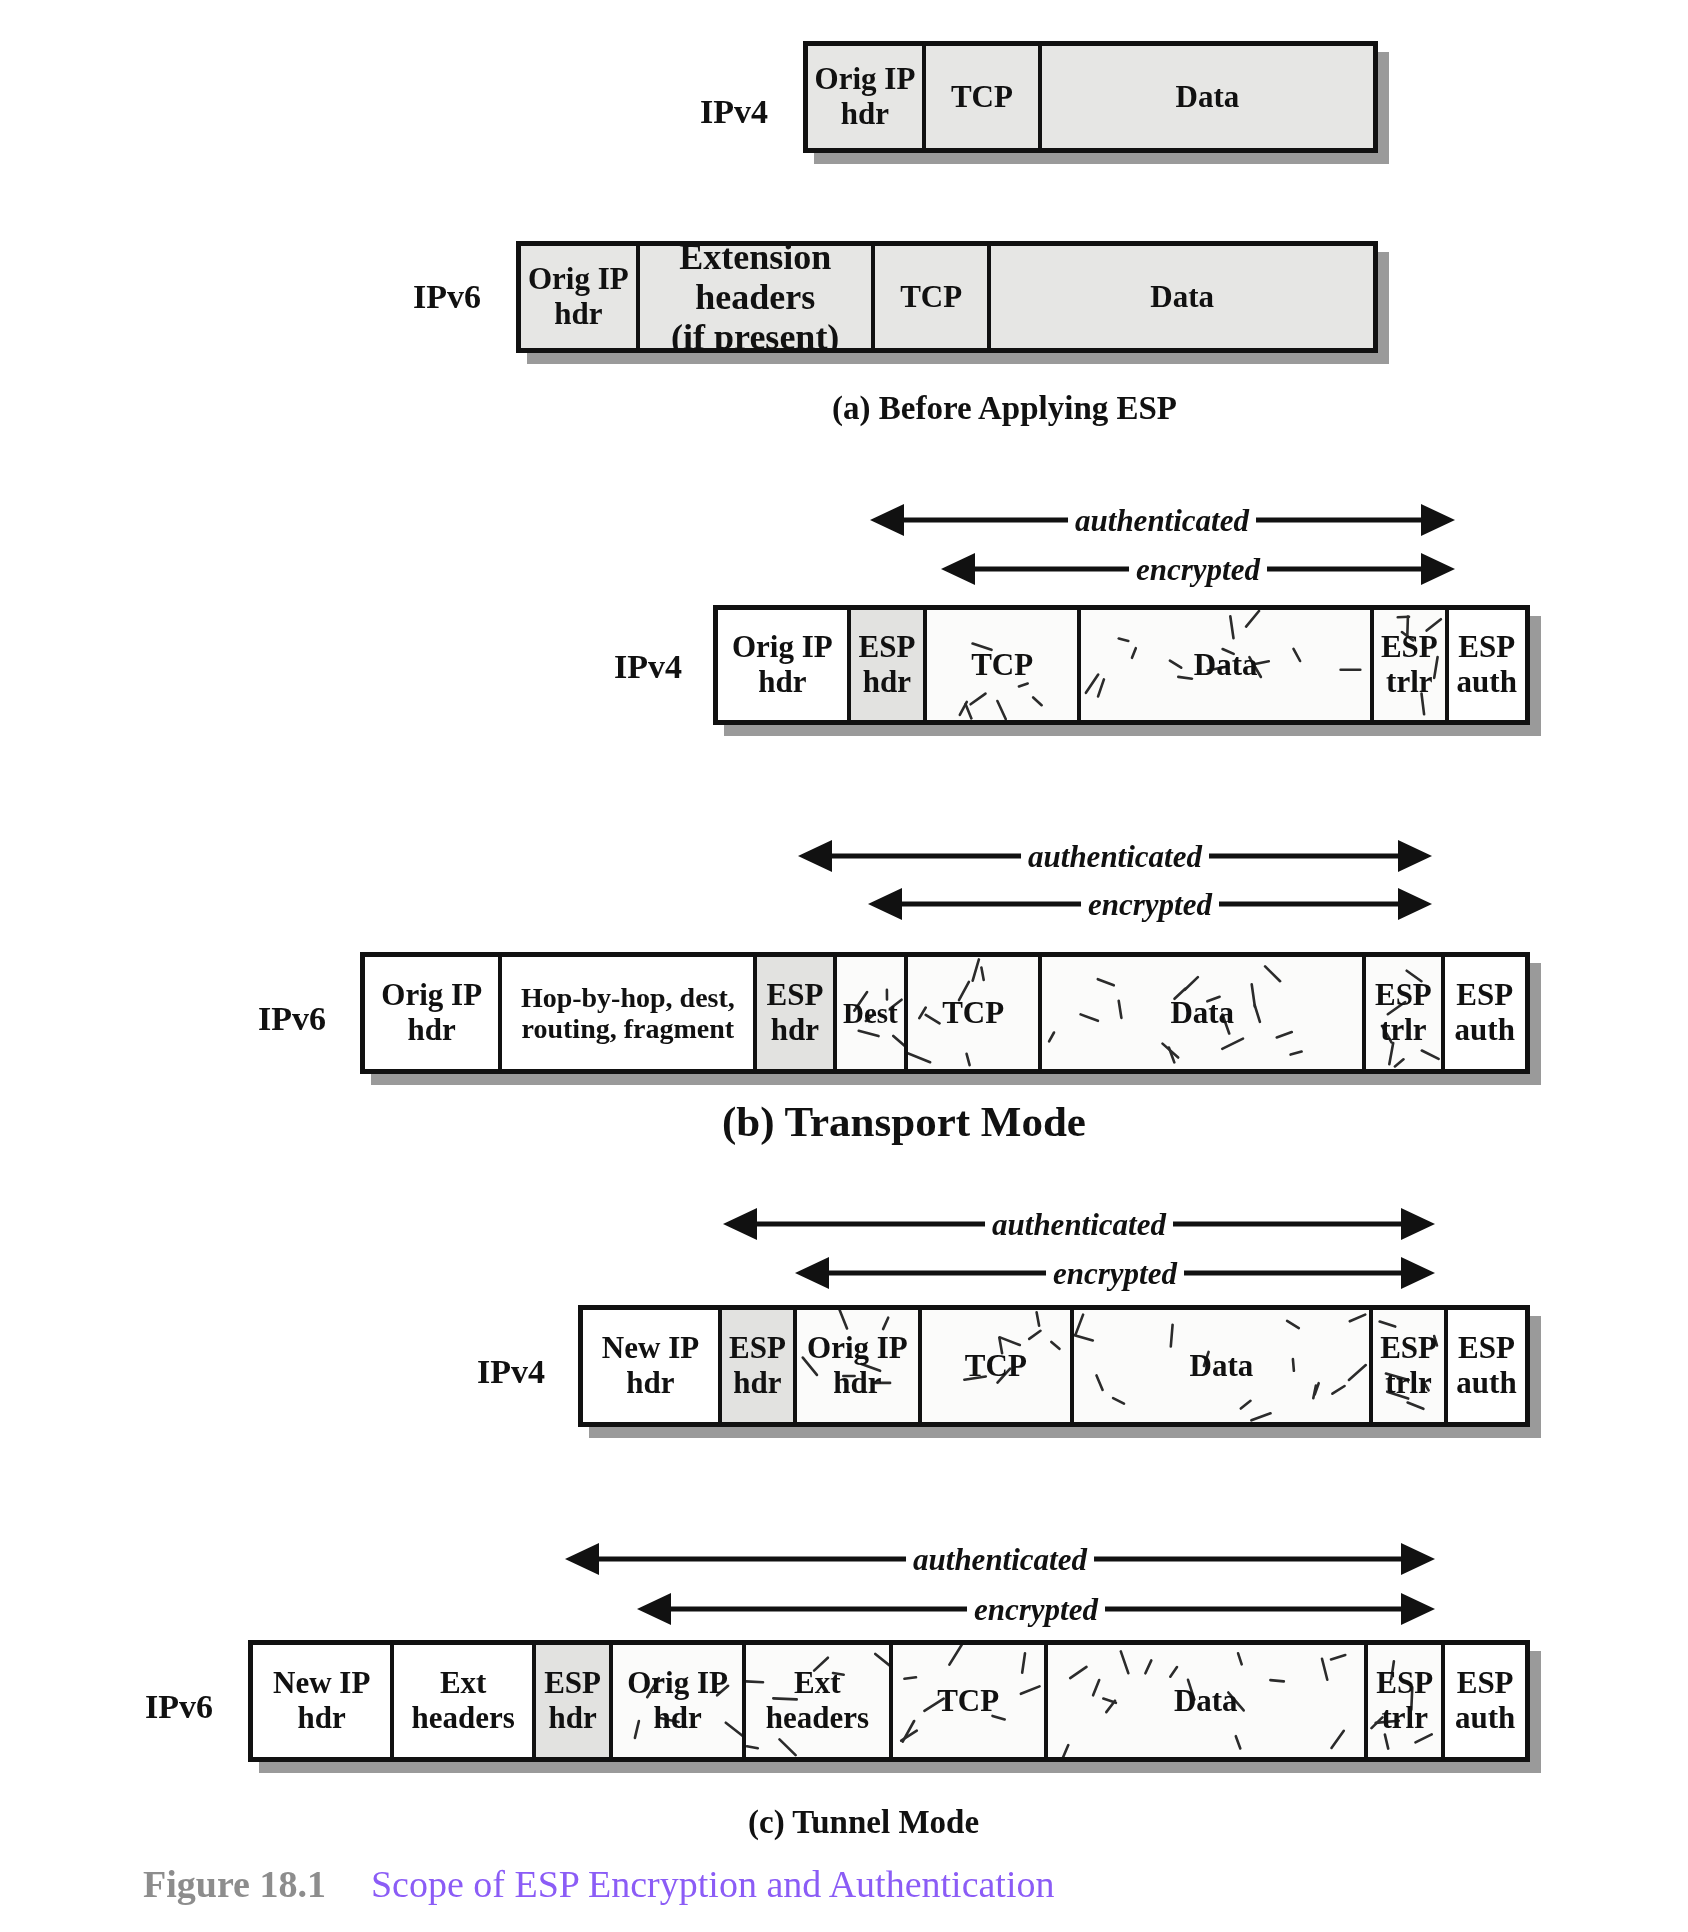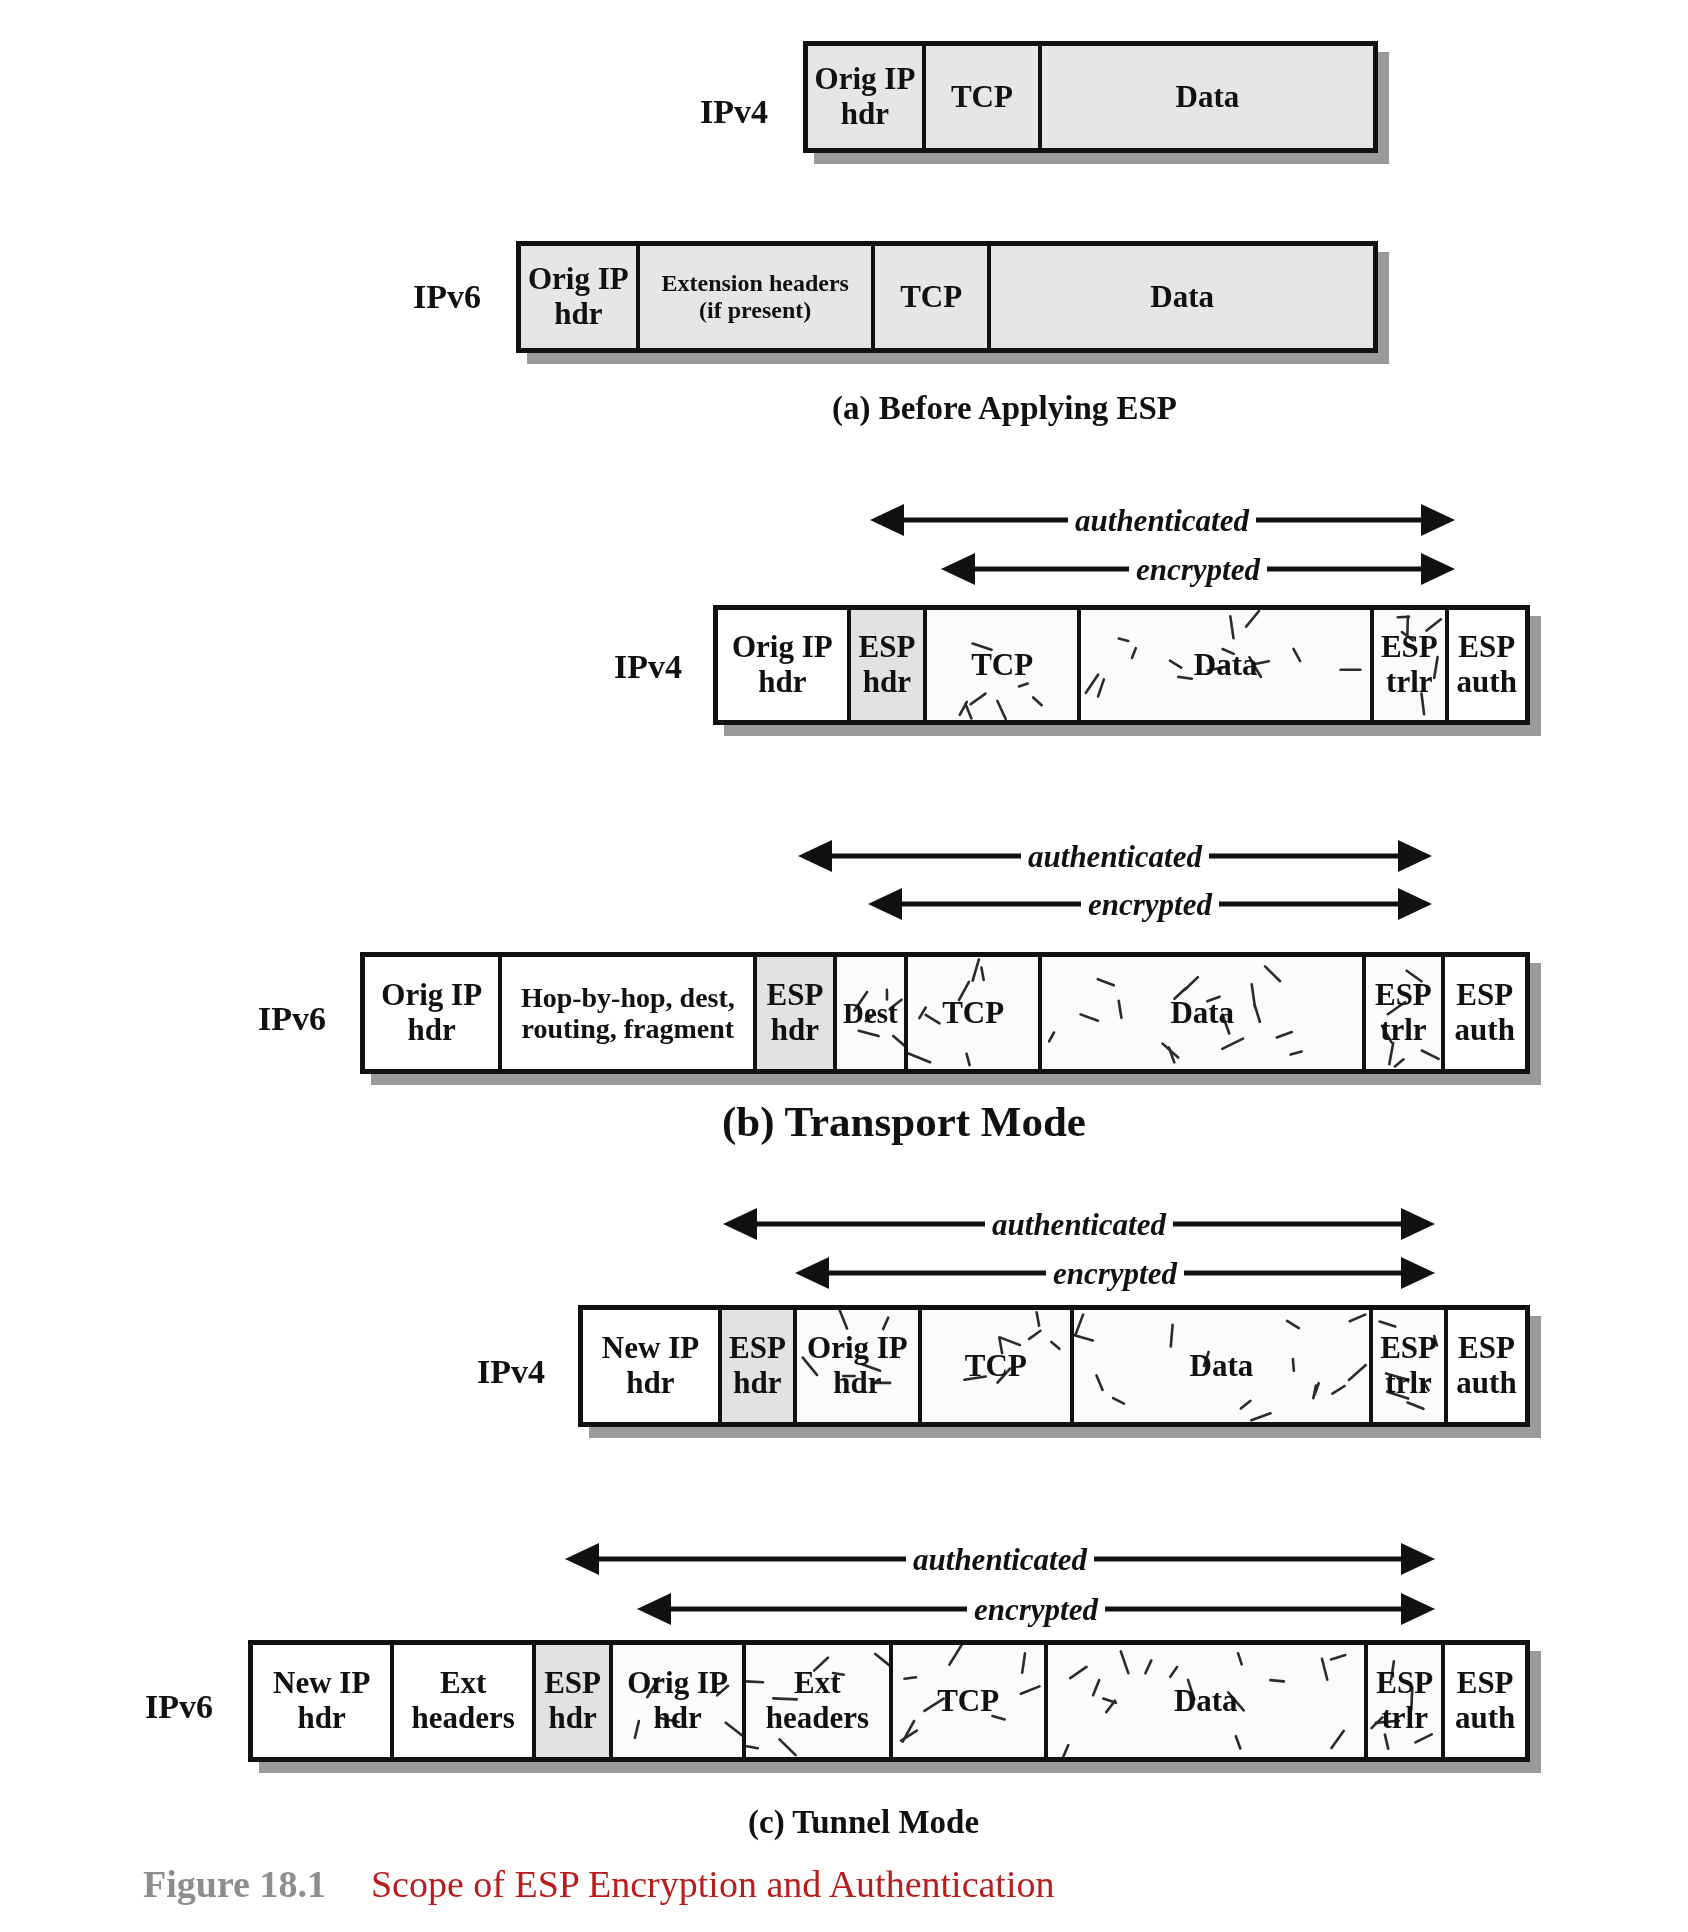--- a/index.html
+++ b/index.html
@@ -52,21 +52,21 @@
   .arrow svg{position:absolute;left:0;top:0;}
   .arrow .lbl{
     position:absolute;top:50%;transform:translate(-50%,-50%);
     background:#fff;padding:0 7px;font-weight:bold;white-space:nowrap;
     line-height:1;
   }
 
   
   .figcap{position:absolute;white-space:nowrap;}
   .figcap .fignum{color:#8d8d8d;font-weight:bold;}
-  .figcap .figtitle{color:#b91c1c;font-weight:normal;}
+  .figcap .figtitle{color:#8b5cf6;font-weight:normal;}
 </style>
 </head>
 <body>
 
 <div class="stage">
 
   <div class="sidelabel" style="left:700px;top:93px;font-size:34px;">IPv4</div>
   <div class="row" style="left:803px;top:41px;">
     <div class="shadow"></div>
     <div class="boxes" style="width:575px;height:112px;">
@@ -82,21 +82,21 @@
       </div>
   </div>
 
   <div class="sidelabel" style="left:413px;top:278px;font-size:34px;">IPv6</div>
   <div class="row" style="left:516px;top:241px;">
     <div class="shadow"></div>
     <div class="boxes" style="width:862px;height:112px;">
         <div class="cell plain" style="width: 118.608px; flex: 0 0 118.608px; font-size: 31px;">
           <span class="txt">Orig IP<br>hdr</span>
         </div>
-        <div class="cell plain" style="width: 235.239px; flex: 0 0 235.239px; font-size: 24px;">
+        <div class="cell plain" style="width: 235.239px; flex: 0 0 235.239px; font-size: 36px;">
           <span class="txt">Extension headers<br>(if present)</span>
         </div>
         <div class="cell plain" style="width: 116.631px; flex: 0 0 116.631px; font-size: 31px;">
           <span class="txt">TCP</span>
         </div>
         <div class="cell plain" style="width: 381.522px; flex: 0 0 381.522px; font-size: 31px;">
           <span class="txt">Data</span>
         </div>
       </div>
   </div>

